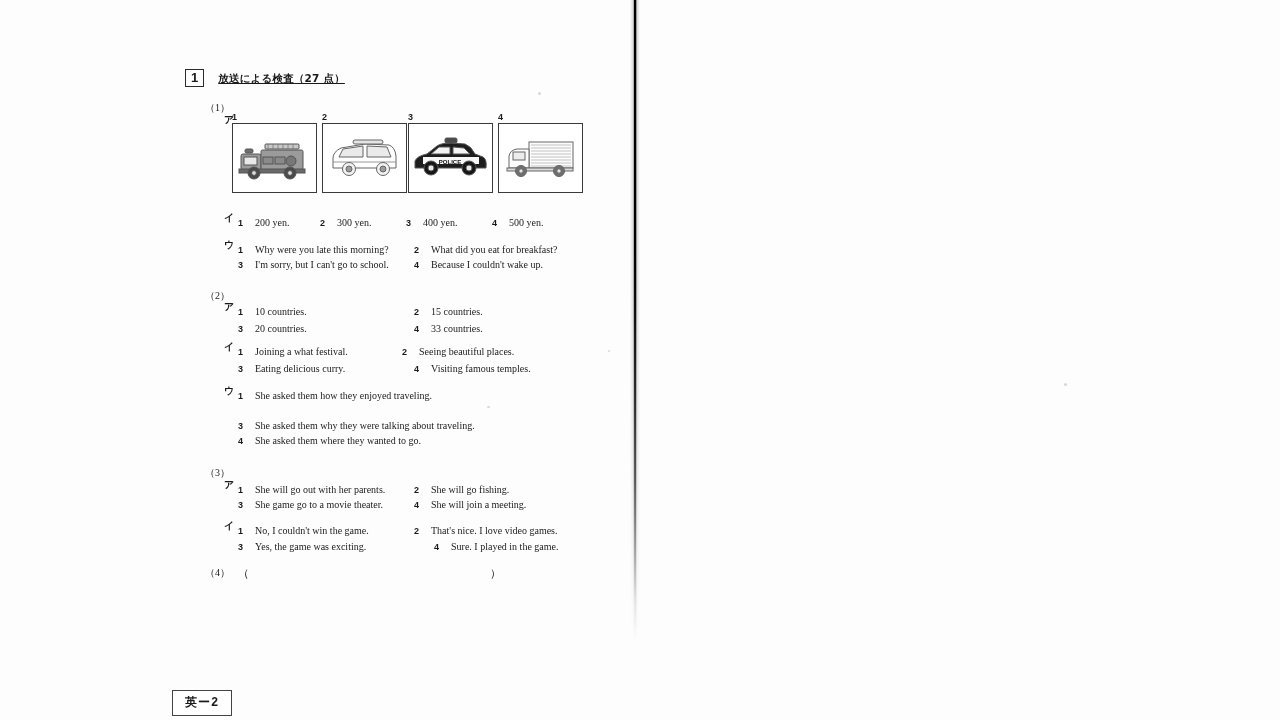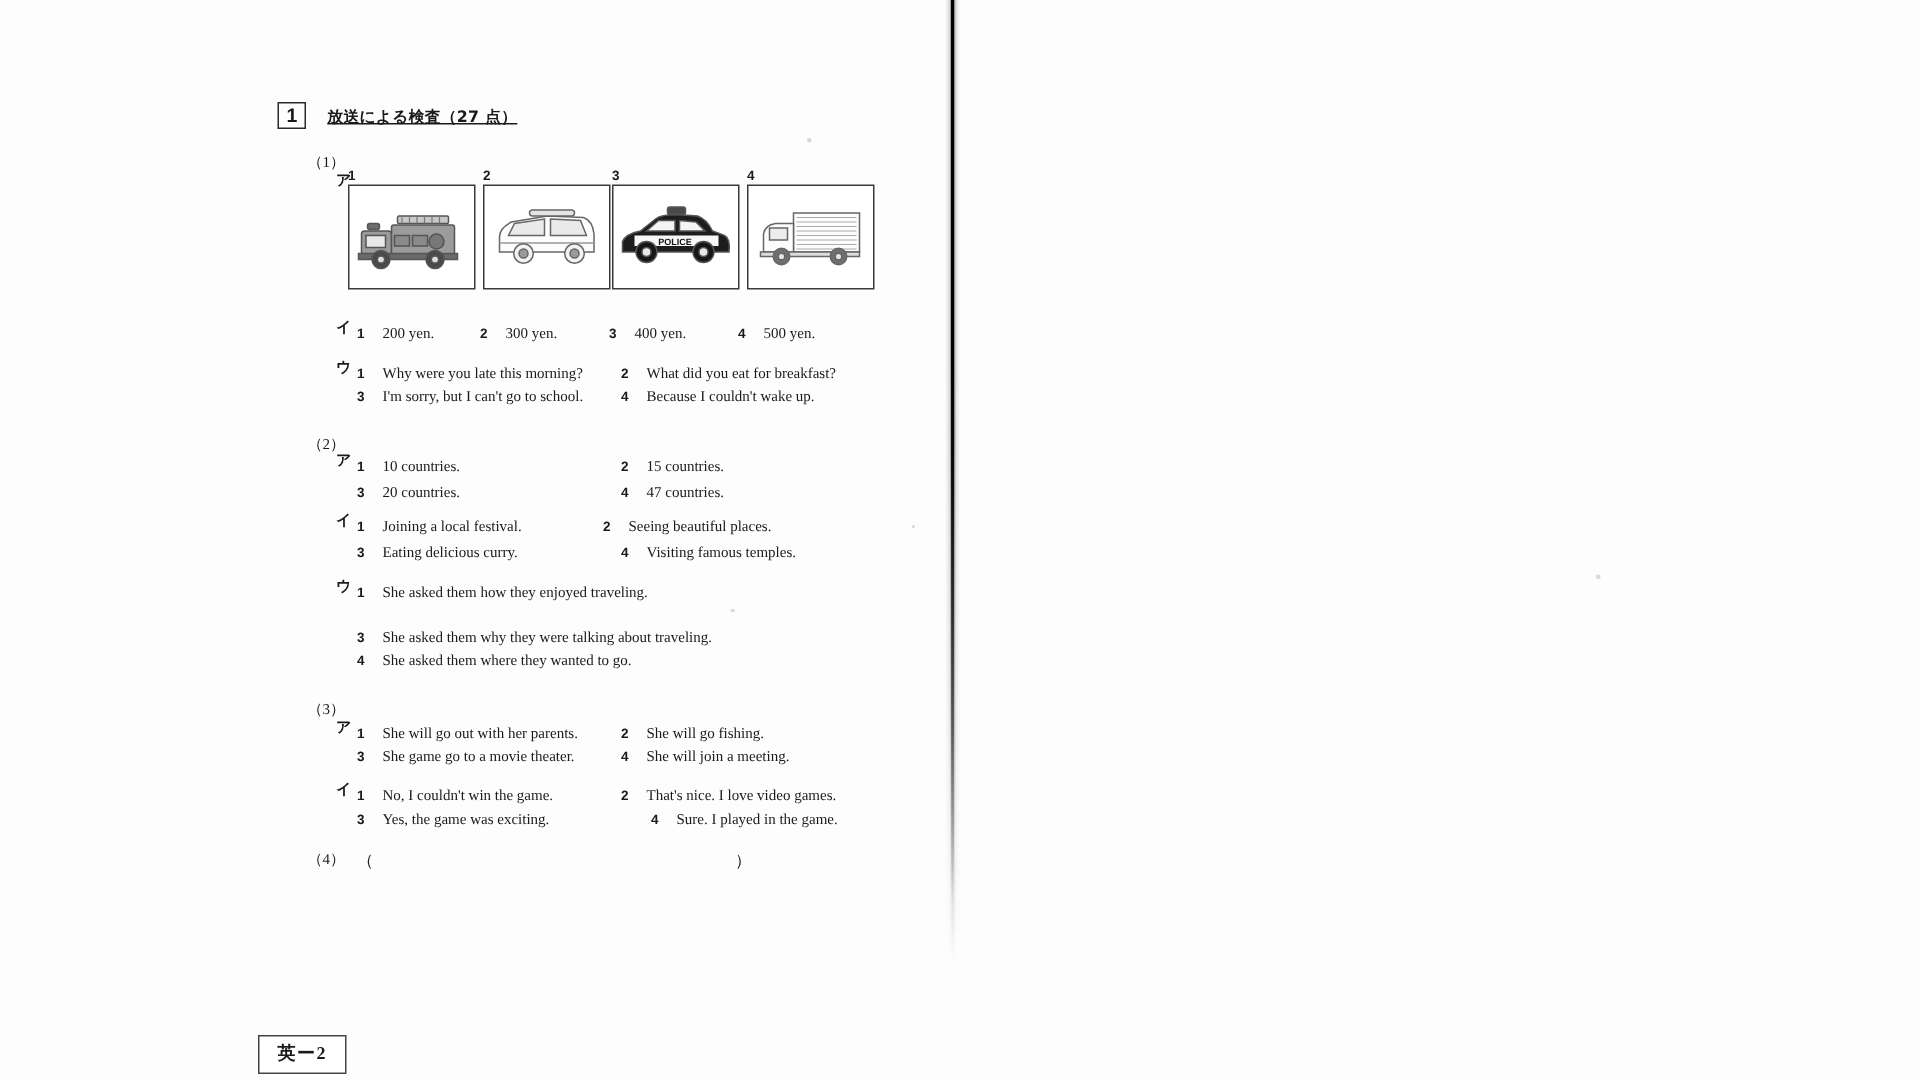--- a/index.html
+++ b/index.html
@@ -57,21 +57,21 @@
   .pic-cell{position:absolute;top:0;width:85px;}
   .pic-idx{font-size:9px;font-weight:bold;font-family:"Liberation Sans",sans-serif;
            display:block;margin-bottom:1px;}
   .pic-box{width:83px;height:68px;border:1px solid #3a3a3a;background:#fff;
            position:relative;overflow:hidden;}
   .pic-box svg{position:absolute;left:0;top:0;}
   .opt-abs{position:absolute;}
 
   .footer-tag{
     position:absolute;border:1.6px solid #444;padding:3px 12px 4px 12px;
-    font-family:Liberation Serif, serif;font-size:12px;font-weight:bold;
+    font-family:Liberation Mono, monospace;font-size:12px;font-weight:bold;
     background:#fff;letter-spacing:1px;
   }
   #ft-left{left:172px;top:690px;}
 
   .speck{position:absolute;background:#d7d7d7;border-radius:50%;}
 </style>
 </head>
 <body>
 
 <div class="scan"></div>
@@ -230,27 +230,27 @@
   <div class="opt-abs" style="left:414px;top:301px;">
     <span class="optnum">2</span>
     <span class="opttext" style="margin-left:8px;">15 countries.</span>
   </div>
   <div class="opt-abs" style="left:238px;top:318px;">
     <span class="optnum">3</span>
     <span class="opttext" style="margin-left:8px;">20 countries.</span>
   </div>
   <div class="opt-abs" style="left:414px;top:318px;">
     <span class="optnum">4</span>
-    <span class="opttext" style="margin-left:8px;">47 countries.</span>
+    <span class="opttext" style="margin-left:8px;">33 countries.</span>
   </div>
 
   <div style="position:absolute;left:224px;top:340px;" class="kana">イ</div>
   <div class="opt-abs" style="left:238px;top:341px;">
     <span class="optnum">1</span>
-    <span class="opttext" style="margin-left:8px;">Joining a local festival.</span>
+    <span class="opttext" style="margin-left:8px;">Joining a what festival.</span>
   </div>
   <div class="opt-abs" style="left:402px;top:341px;">
     <span class="optnum">2</span>
     <span class="opttext" style="margin-left:8px;">Seeing beautiful places.</span>
   </div>
   <div class="opt-abs" style="left:238px;top:358px;">
     <span class="optnum">3</span>
     <span class="opttext" style="margin-left:8px;">Eating delicious curry.</span>
   </div>
   <div class="opt-abs" style="left:414px;top:358px;">

